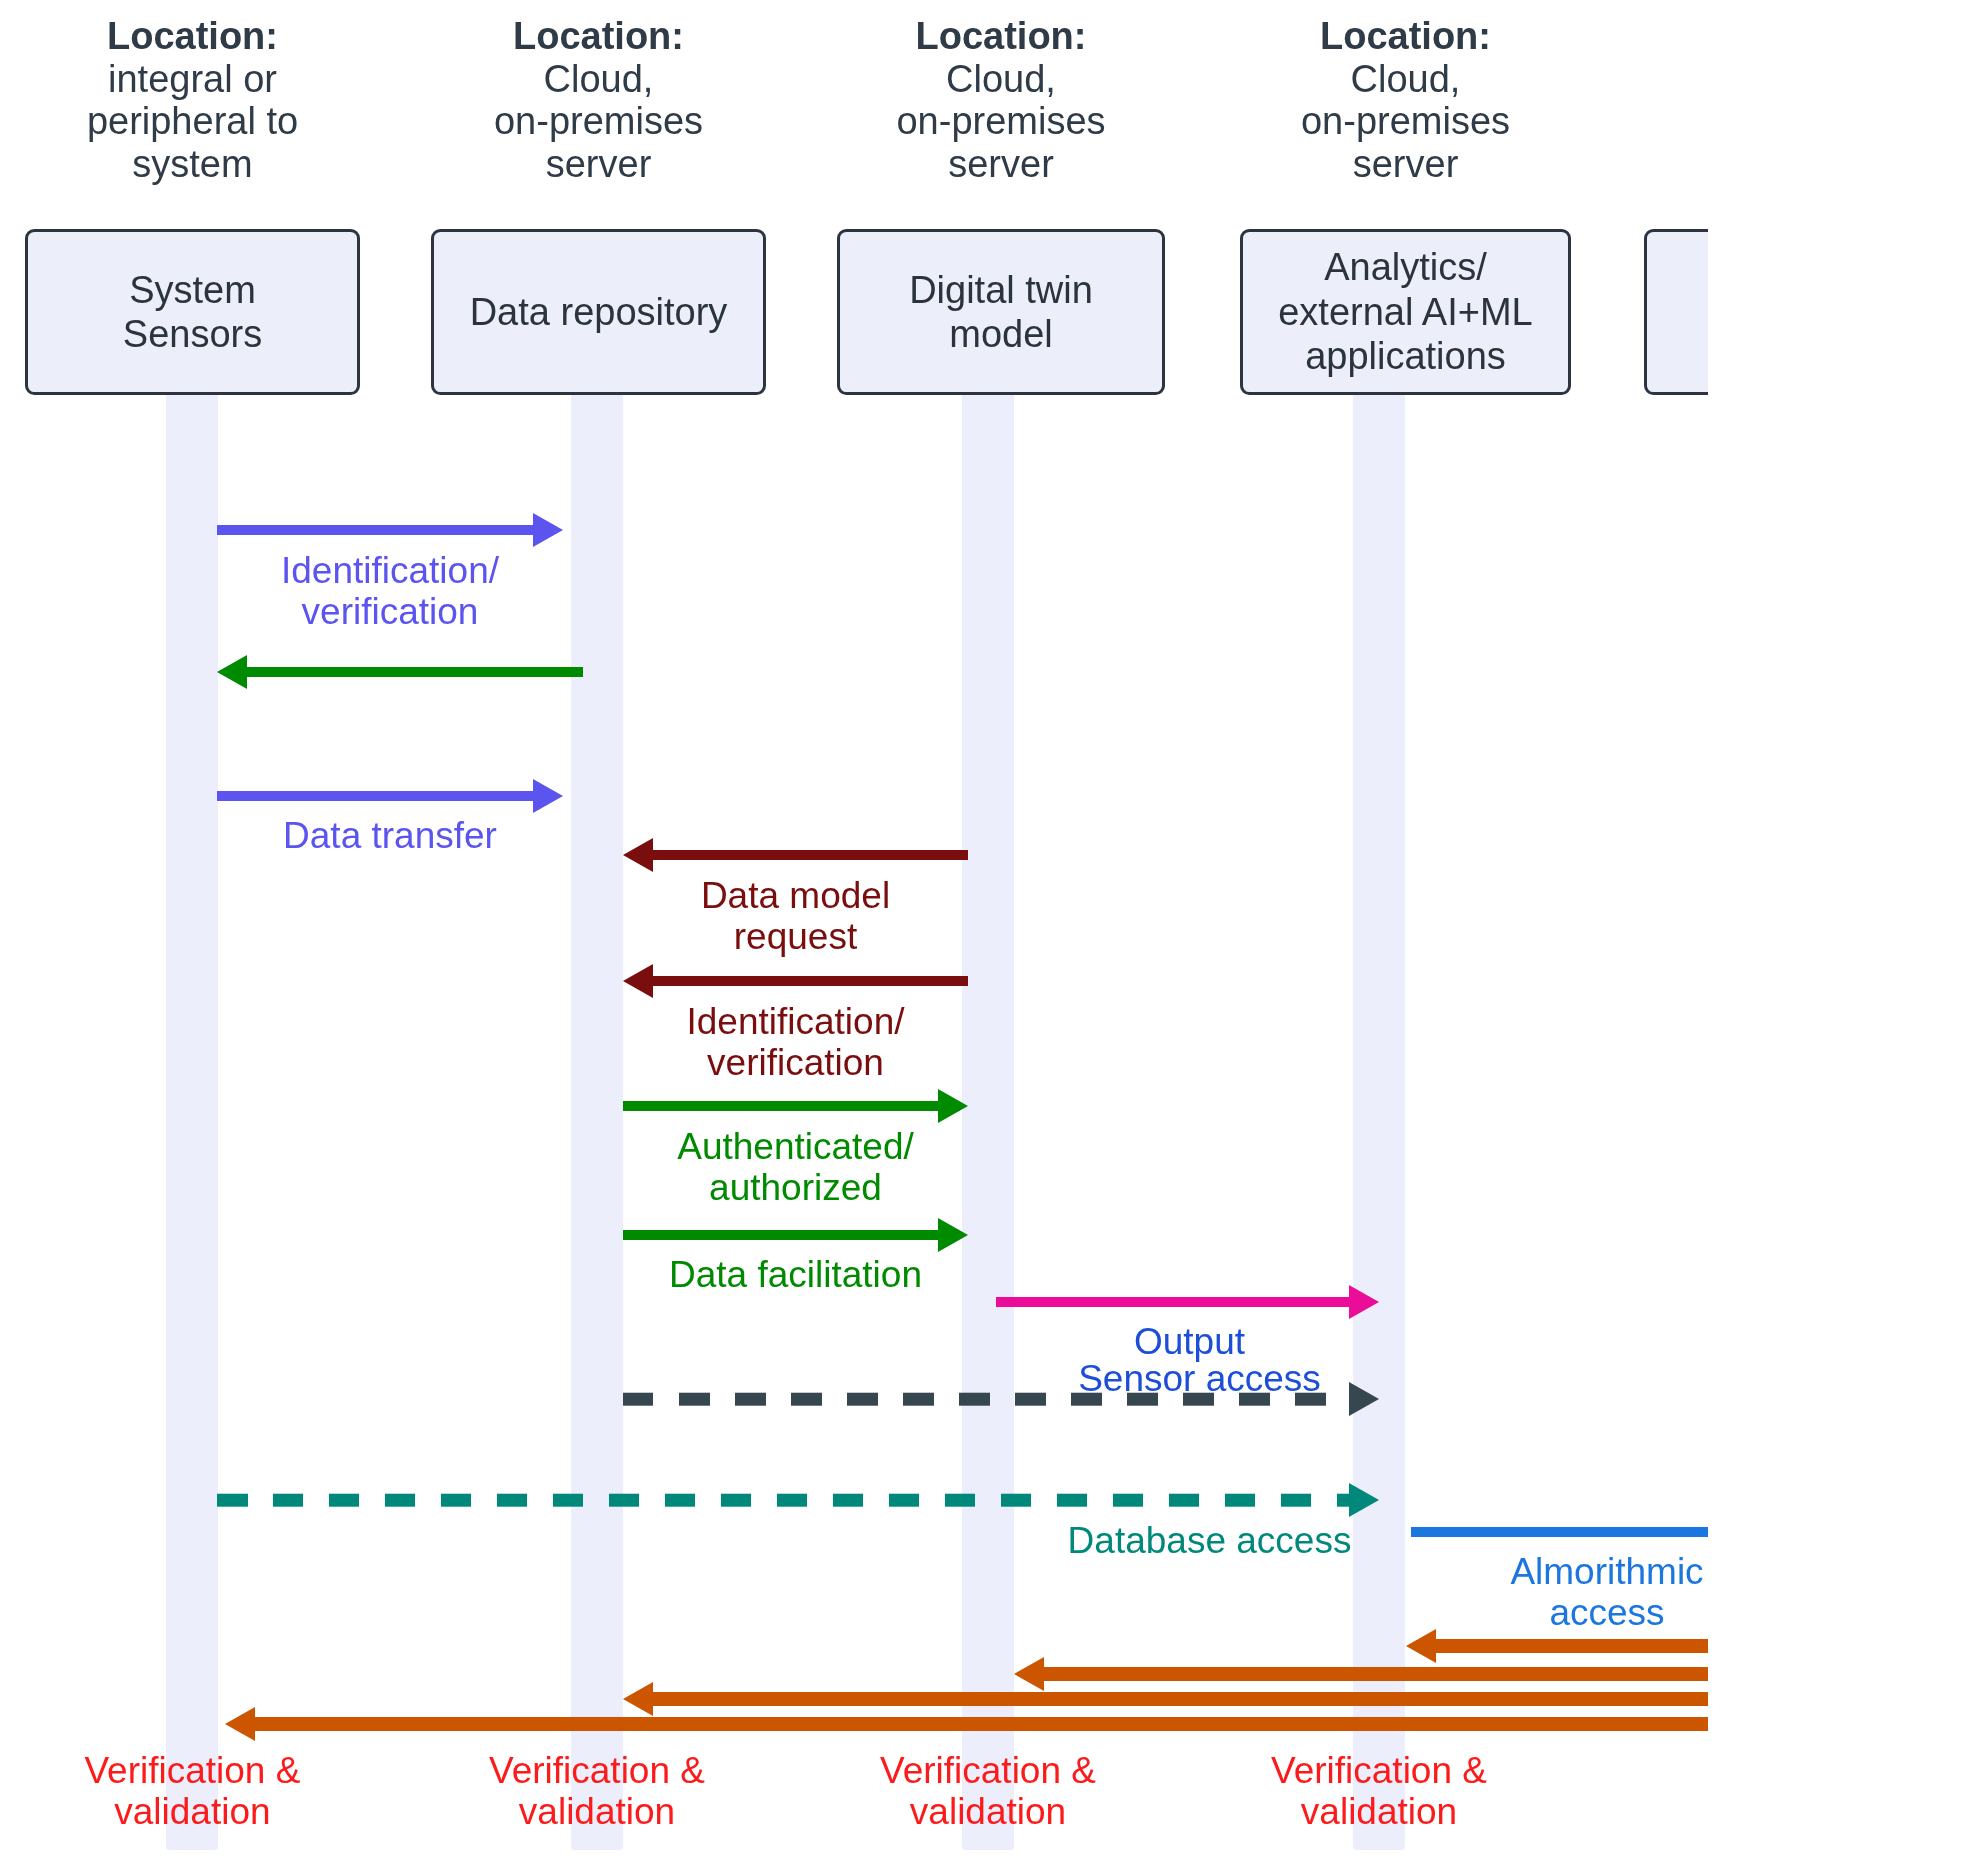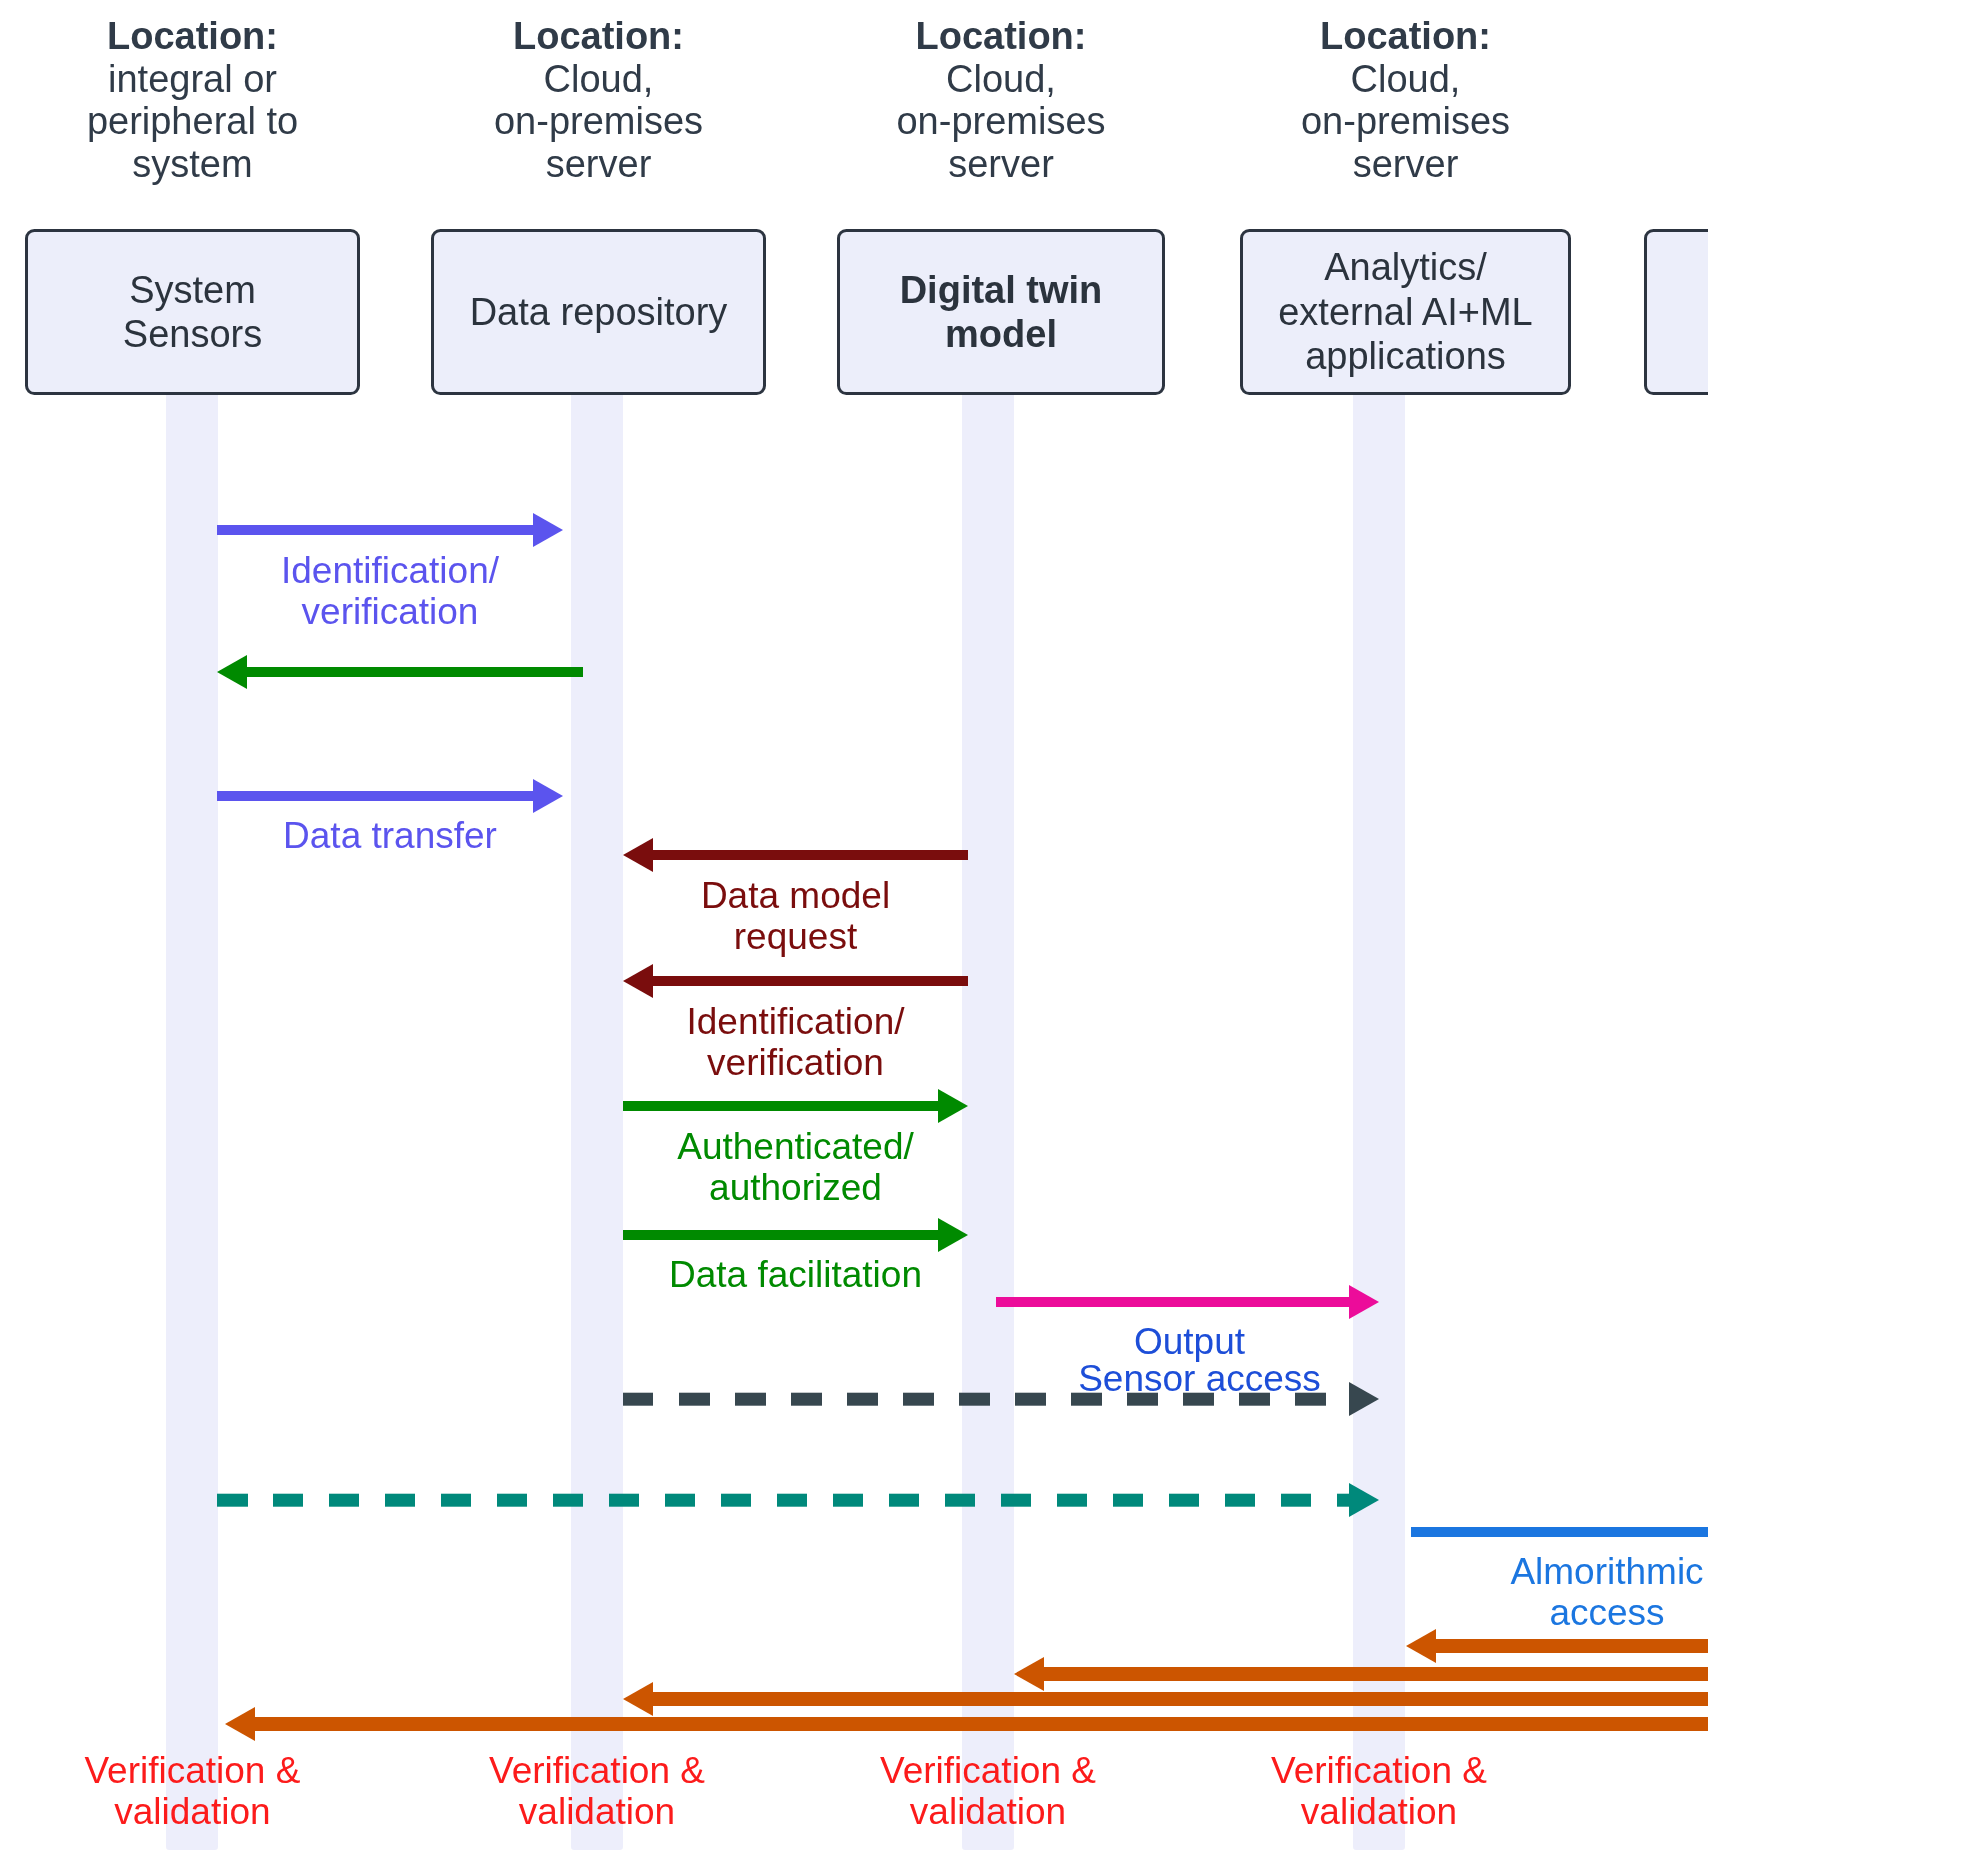--- a/index.html
+++ b/index.html
@@ -71,21 +71,21 @@
 on-premises
 server</span>
     </div>
     <div class="actor-box" style="left: 25px; top: 229px; width: 335px; height: 166px; background: rgb(236, 238, 250); border-color: rgb(44, 52, 64);">
       <span style="white-space: pre-line;">System
 Sensors</span>
     </div>
     <div class="actor-box" style="left: 431px; top: 229px; width: 335px; height: 166px; background: rgb(236, 238, 250); border-color: rgb(44, 52, 64);">
       <span style="white-space: pre-line;">Data repository</span>
     </div>
-    <div class="actor-box" style="left: 837px; top: 229px; width: 328px; height: 166px; background: rgb(236, 238, 250); border-color: rgb(44, 52, 64); font-weight: bold;">
+    <div class="actor-box" style="left: 837px; top: 229px; width: 328px; height: 166px; background: rgb(236, 238, 250); border-color: rgb(44, 52, 64);">
       <span style="white-space: pre-line;">Digital twin
 model</span>
     </div>
     <div class="actor-box" style="left: 1240px; top: 229px; width: 331px; height: 166px; background: rgb(236, 238, 250); border-color: rgb(44, 52, 64);">
       <span style="white-space: pre-line;">Analytics/
 external AI+ML
 applications</span>
     </div>
     <div class="actor-box" style="left: 1644px; top: 229px; width: 318px; height: 166px; background: rgb(236, 238, 250); border-color: rgb(44, 52, 64);">
       <span style="white-space: pre-line;">End user</span>
@@ -135,20 +135,21 @@
     <div class="mlabel" style="left: 1014px; top: 1321px; width: 351px; color: #1d4ed8;">Output</div>
     <div class="msg right dashed" style="left: 623px; top: 1379px; width: 756px; height: 40px;">
       <div class="shaft" style="width: 728px; background-image: repeating-linear-gradient(to right, rgb(55, 71, 79) 0px, rgb(55, 71, 79) 30.5px, transparent 30.5px, transparent 56px); height: 12.6px;"></div>
       <div class="head" style="border-left: 30.5px solid rgb(55, 71, 79);"></div>
     </div>
     <div class="mlabel" style="left: 1014px; top: 1358px; width: 371px; color: #1d4ed8;">Sensor access</div>
     <div class="msg right dashed" style="left: 217px; top: 1480px; width: 1162px; height: 40px;">
       <div class="shaft" style="width: 1134px; background-image: repeating-linear-gradient(to right, rgb(0, 137, 123) 0px, rgb(0, 137, 123) 30.5px, transparent 30.5px, transparent 56px); height: 12.6px;"></div>
       <div class="head" style="border-left: 30.5px solid rgb(0, 137, 123);"></div>
     </div>
+    <div class="mlabel" style="left: 1014px; top: 1520px; width: 391px; color: rgb(0, 137, 123);">Database access</div>
     <div class="msg right" style="left: 1411px; top: 1512px; width: 392px; height: 40px;">
       <div class="shaft" style="width: 365px; background: rgb(27, 118, 224); height: 10px;"></div>
       <div class="head" style="border-left: 30.5px solid rgb(27, 118, 224);"></div>
     </div>
     <div class="mlabel" style="left: 1411px; top: 1551px; width: 392px; color: rgb(27, 118, 224);">Almorithmic
 access</div>
     <div class="msg left" style="left: 1406px; top: 1626px; width: 345px; height: 40px;">
       <div class="shaft" style="width: 317px; left: 28px; background: rgb(204, 85, 0); height: 14px;"></div>
       <div class="head" style="border-right: 30.5px solid rgb(204, 85, 0);"></div>
     </div>

